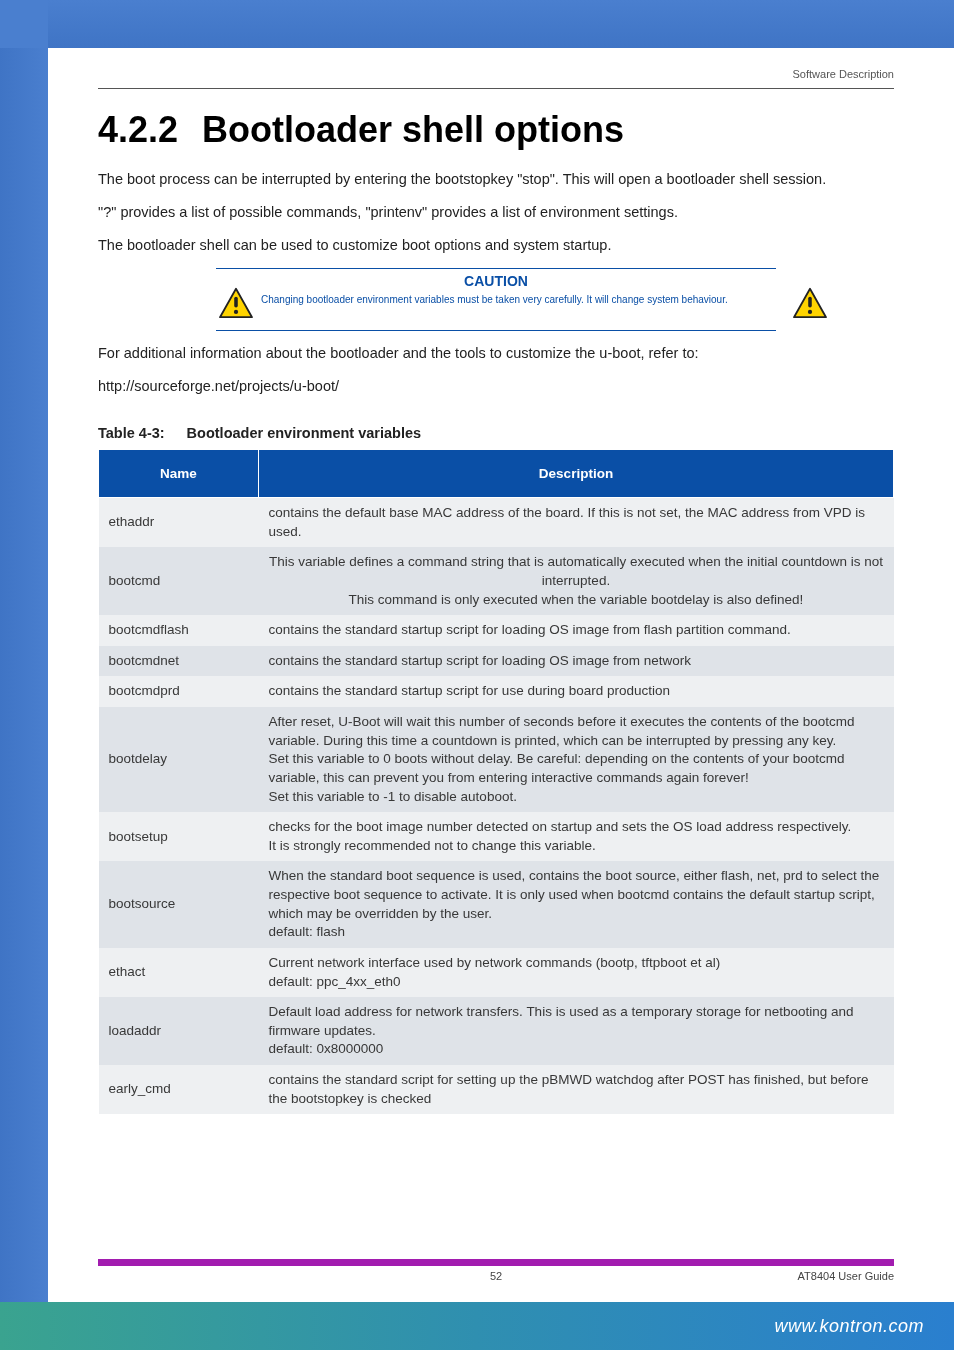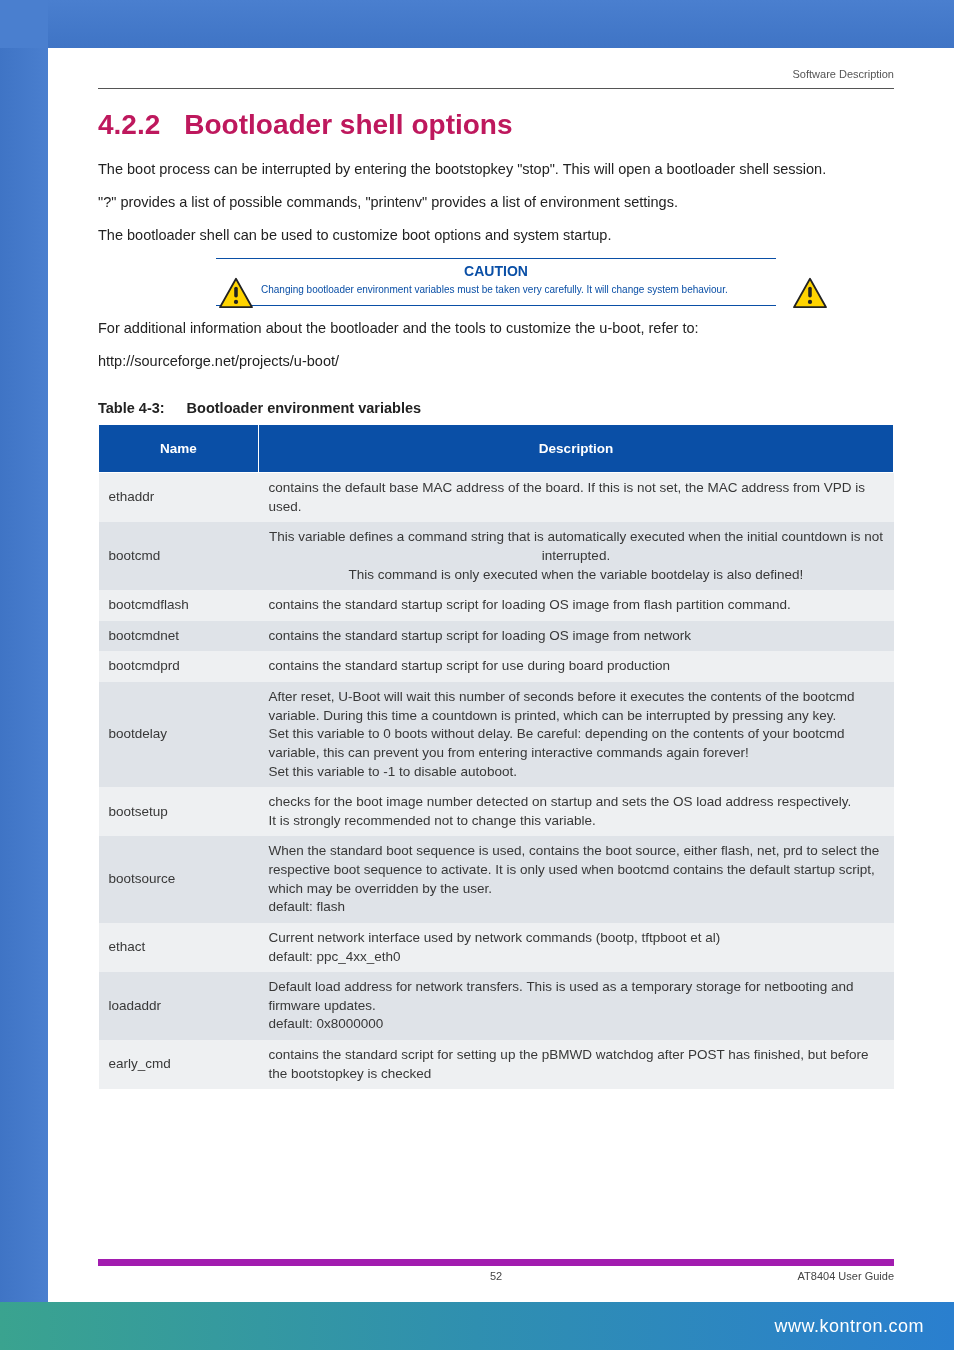--- a/index.html
+++ b/index.html
@@ -41,39 +41,39 @@
     font-size: 11px;
     color: #555;
     margin-bottom: 8px;
   }
   hr.thin {
     border: none;
     border-top: 1px solid #555;
     margin-bottom: 20px;
   }
   h1.section {
-    color: #be185d;
+    color: #000000;
     font-weight: 600;
-    font-size: 28px;
+    font-size: 36px;
     margin-bottom: 18px;
   }
   h1.section .num { margin-right: 24px; }
   p.body {
     font-size: 14.5px;
     color: #222;
     margin-bottom: 12px;
     line-height: 1.45;
     text-align: justify;
   }
   .caution-wrap {
     margin: 10px auto 12px auto;
     width: 560px;
     border-top: 1.5px solid #0a4fa6;
     border-bottom: 1.5px solid #0a4fa6;
-    padding: 4px 0 8px 0;
+    padding: 4px 0 23px 0;
     position: relative;
   }
   .caution-title {
     text-align: center;
     color: #0a4fa6;
     font-weight: 700;
     font-size: 14px;
     margin-bottom: 4px;
   }
   .caution-body {
@@ -134,20 +134,21 @@
   .footer .guide { margin-left: auto; }
   .bottom-band {
     position: absolute;
     left: 0; right: 0; bottom: 0;
     height: 48px;
     background: linear-gradient(to right, #3aa38f 0%, #2f8fb0 50%, #2a7fcf 100%);
     display: flex;
     align-items: center;
     justify-content: flex-end;
     padding-right: 30px;
+    font-style: italic;
   }
   .bottom-band a {
     color: #fff;
     font-size: 18px;
     text-decoration: none;
     letter-spacing: 0.5px;
   }
 </style>
 </head>
 <body>

